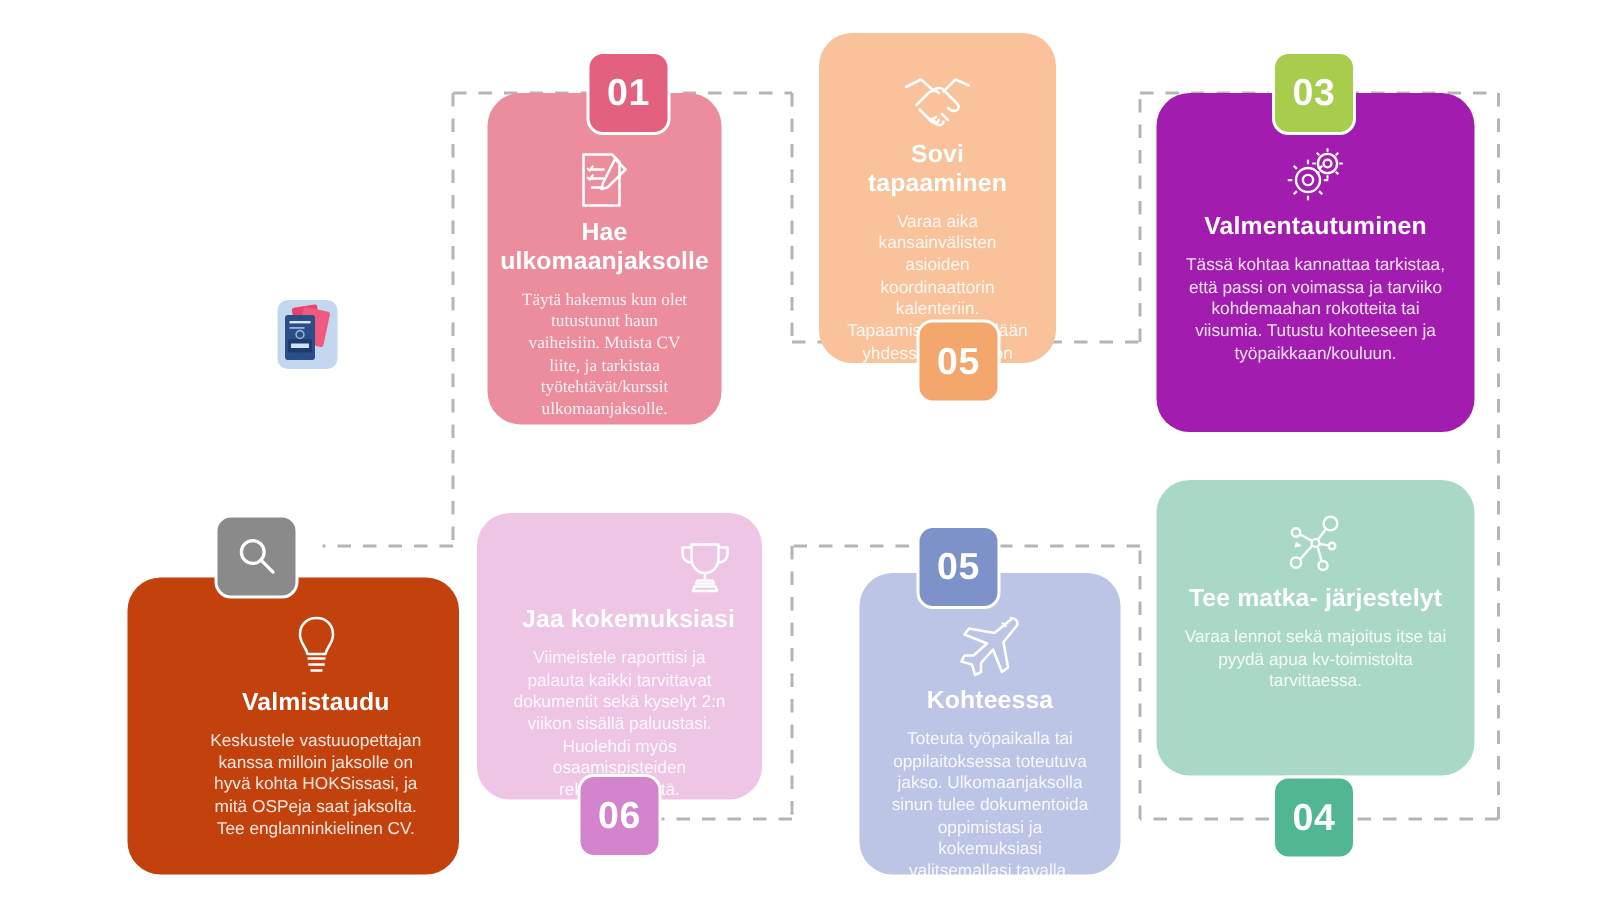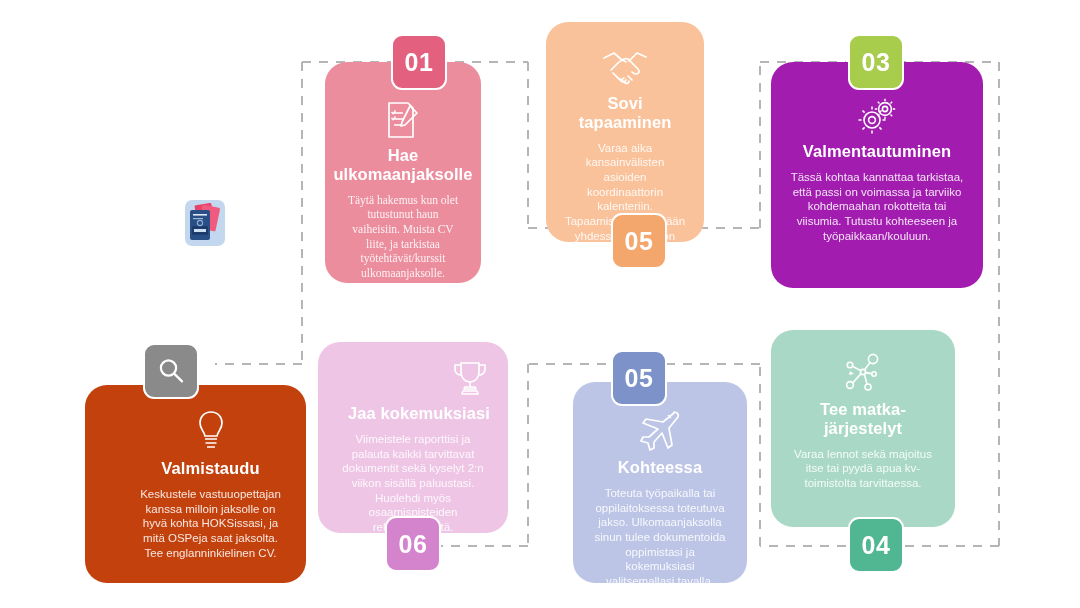--- a/index.html
+++ b/index.html
@@ -74,21 +74,21 @@
   #c02{ left:546px; top:22px;  width:158px; height:220px; background:#fac29a; padding-top:26px; }
   #c02 .ttl{ font-size:16.5px; }
   #c02 .body{ font-size:11.5px; }
   #b02{ left:611px; top:213px; background:#f3a76d; }
 
   #c03{ left:771px; top:62px;  width:212px; height:226px; background:#a21caf; padding-top:34px; }
   #c03 .ttl{ font-size:16.5px; }
   #c03 .body{ font-size:11.5px; }
   #b03{ left:848px; top:34px; background:#a8cc4b; }
 
-  #c04{ left:771px; top:330px; width:184px; height:197px; background:#a9d9c6; padding-top:22px; }
+  #c04{ left:771px; top:320px; width:212px; height:197px; background:#a9d9c6; padding-top:22px; }
   #c04 .ttl{ font-size:16.5px; }
   #c04 .body{ font-size:11.5px; }
   #b04{ left:848px; top:517px; background:#51b793; }
 
   #c05{ left:573px; top:382px; width:174px; height:201px; background:#bcc5e6; padding-top:26px; }
   #c05 .ttl{ font-size:16.5px; }
   #c05 .body{ font-size:11.5px; }
   #b05{ left:611px; top:350px; background:#7e92ca; }
 
   #c06{ left:318px; top:342px; width:190px; height:191px; background:#eec5e5; padding-top:18px;align-items:flex-end; }

